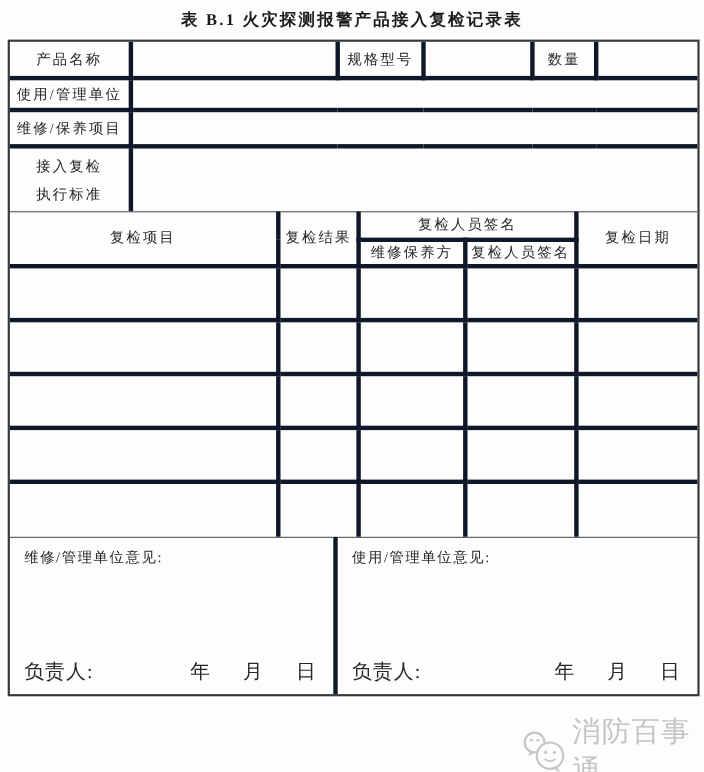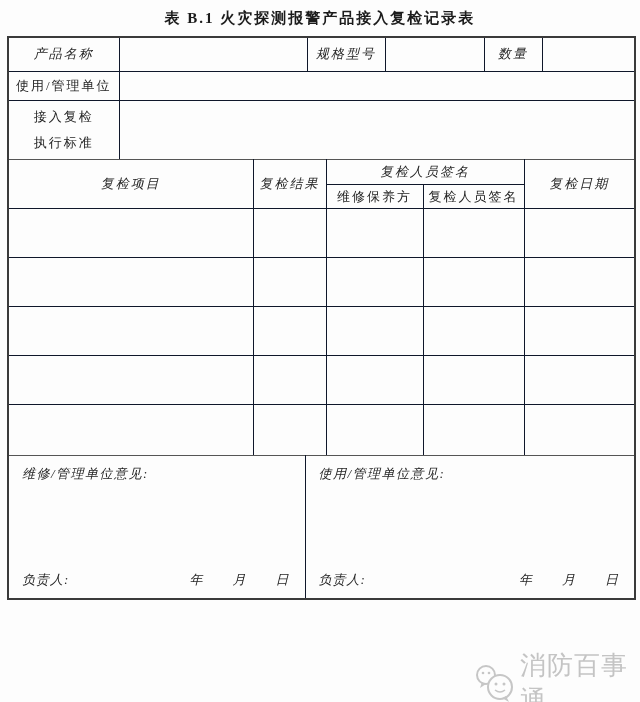--- a/index.html
+++ b/index.html
@@ -31,31 +31,31 @@
     width: 625px;
     border: 2px solid #3a3a3a;
     background: #fdfdfd;
   }
   table.sec {
     border-collapse: collapse;
     width: 625px;
     table-layout: fixed;
   }
   table.sec td {
-    border: 1px solid #0f172a;
+    border: 4px solid #0f172a;
     font-size: 13px;
     letter-spacing: 2px;
     text-align: center;
     vertical-align: middle;
     padding: 0;
     color: #262626;
   }
   table.sec tr td:first-child { border-left: none; }
   table.sec tr td:last-child  { border-right: none; }
-  table.sec tr:first-child td { border-top: none; font-style: italic; }
+  table.sec tr:first-child td { border-top: none; }
   table.sec tr:last-child td  { border-bottom: none; }
   table.sec.not-first tr:first-child td { border-top: 1px solid #555555; }
   .two-line { line-height: 2.0; }
   
   .opinion-cell {
     position: relative;
     height: 142px;
     vertical-align: top !important;
     text-align: left !important;
   }
@@ -67,21 +67,21 @@
     letter-spacing: 1.5px;
     white-space: nowrap;
   }
   .opinion-footer {
     position: absolute;
     bottom: 9px;
     left: 13px;
     right: 16px;
     display: flex;
     align-items: baseline;
-    font-size: 13px;
+    font-size: 18px;
     letter-spacing: 1px;
   }
   .ymd-group {
     margin-left: auto;
     display: flex;
     gap: 30px;
     letter-spacing: 0;
   }
   
   .watermark {
@@ -122,20 +122,24 @@
         <tr style="height:33px">
       <td>产品名称</td>
       <td></td>
       <td>规格型号</td>
       <td></td>
       <td>数量</td>
       <td></td>
     </tr>
     <tr style="height:29px">
       <td>使用/管理单位</td>
+      <td colspan="5"></td>
+    </tr>
+    <tr style="height:33px">
+      <td>维修/保养项目</td>
       <td colspan="5"></td>
     </tr>
     <tr style="height:59px">
       <td>
         <div class="two-line">接入复检</div>
         <div class="two-line">执行标准</div>
       </td>
       <td colspan="5"></td>
     </tr>
   </tbody>

